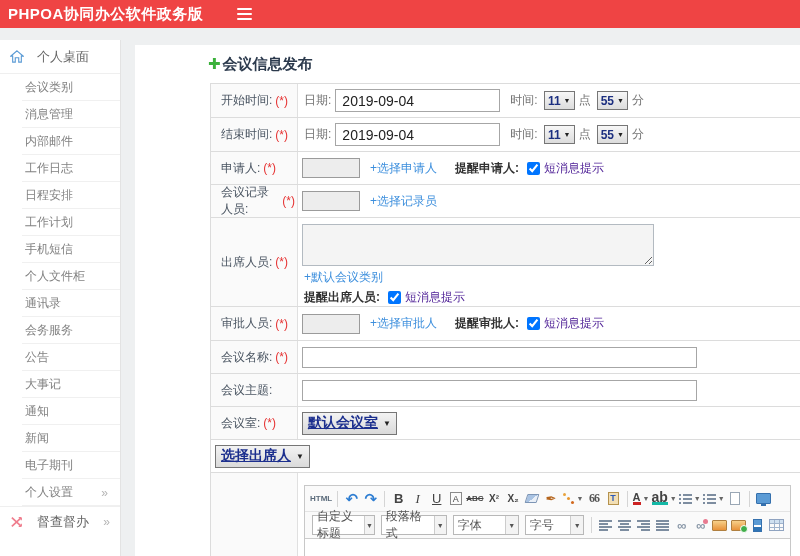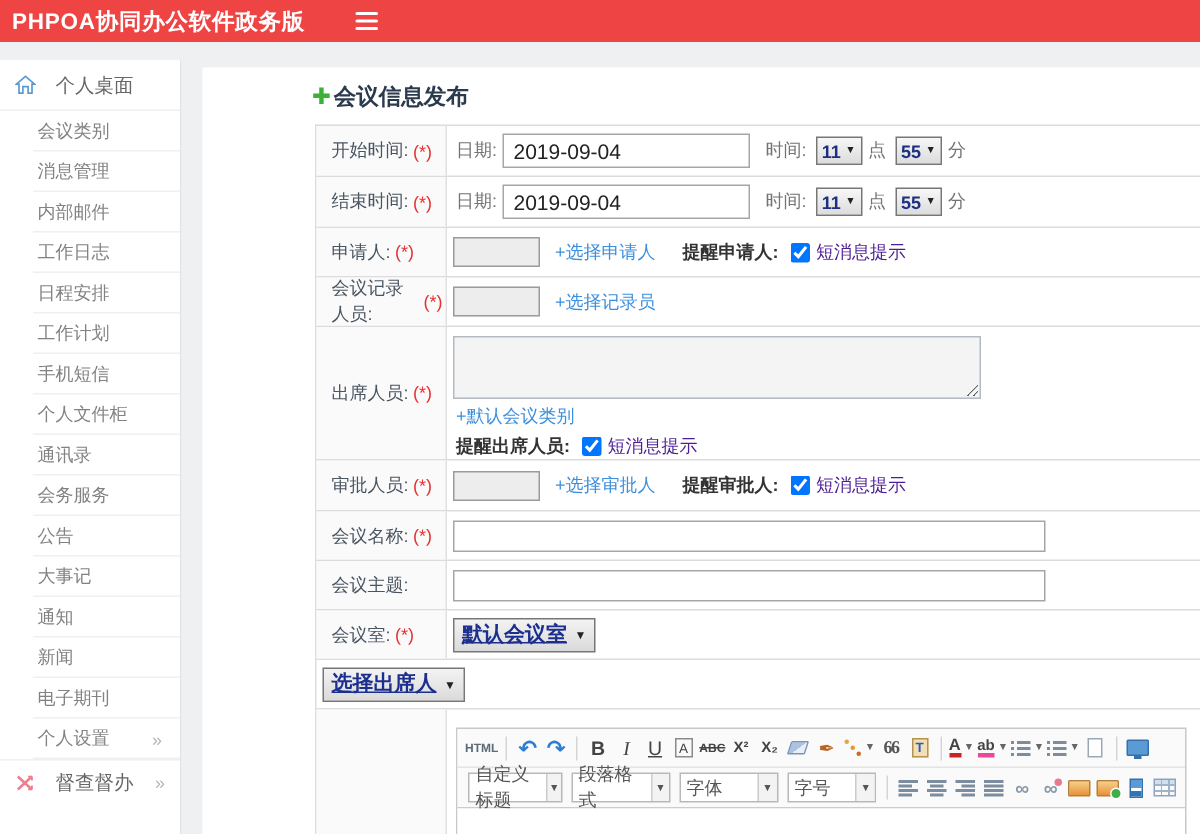--- a/index.html
+++ b/index.html
@@ -78,21 +78,21 @@
   .t-boxa { border:1px solid #8a8a8a; font-size:9px; padding:0 2px; height:13px; line-height:12px; }
   .t-strike { font-size:8px; font-weight:bold; text-decoration:line-through; }
   .t-supsub { font-size:10px; font-weight:bold; }
   .ic-eraser { width:12px; height:9px; background:linear-gradient(135deg,#a9c3e3 55%,#e9eff7 55%); border:1px solid #7d95b5; transform:skewX(-18deg); border-radius:1px; }
   .t-brush { color:#b5651d; font-size:13px; }
   .ic-wand { position:relative; width:13px; height:13px; }
   .ic-wand::before { content:''; position:absolute; left:1px; top:1px; width:3px; height:3px; border-radius:50%; background:#e8a33d; box-shadow:4px 4px 0 #e8962e, 8px 8px 0 #d2691e; }
   .t-quote { font-family:"Liberation Serif","DejaVu Serif",serif; font-weight:bold; font-size:12px; letter-spacing:-1px; color:#555; }
   .ic-paste { width:11px; height:13px; background:#f2dfb5; border:1px solid #b5924d; color:#2f5bb7; font-size:9px; font-weight:bold; text-align:center; line-height:11px; }
   .t-colorA { font-weight:bold; font-size:11px; border-bottom:3px solid #cc2222; line-height:10px; }
-  .t-hilite { font-weight:bold; font-size:10px; border-bottom:3px solid #ec4899; line-height:9px; }
+  .t-hilite { font-weight:bold; font-size:14px; border-bottom:3px solid #14b8a6; line-height:9px; }
   .caret-s { font-size:7px; color:#666; margin-left:2px; }
   .ic-list { width:13px; height:11px; position:relative; }
   .ic-list::before { content:''; position:absolute; right:0; top:1px; width:9px; height:2px; background:#7d8da0; box-shadow:0 4px 0 #7d8da0, 0 8px 0 #7d8da0; }
   .ic-list::after { content:''; position:absolute; left:0; top:1px; width:2px; height:2px; background:#7d8da0; box-shadow:0 4px 0 #7d8da0, 0 8px 0 #7d8da0; }
   .ic-page { width:10px; height:13px; background:#fff; border:1px solid #9aa7b5; }
   .ic-monitor { width:15px; height:11px; background:#5b9bd5; border:1px solid #3570ad; border-radius:1px; position:relative; }
   .ic-monitor::after { content:''; position:absolute; left:4px; bottom:-3px; width:5px; height:2px; background:#3570ad; }
   .edselect { display:inline-flex; align-items:center; justify-content:space-between; border:1px solid #b8b8b8; background:#fff;
               height:20px; font-size:12px; color:#555; padding-left:4px; margin:0 3px; cursor:pointer; }
   .edselect .dd { border-left:1px solid #ccc; width:13px; align-self:stretch; display:flex; align-items:center; justify-content:center;

